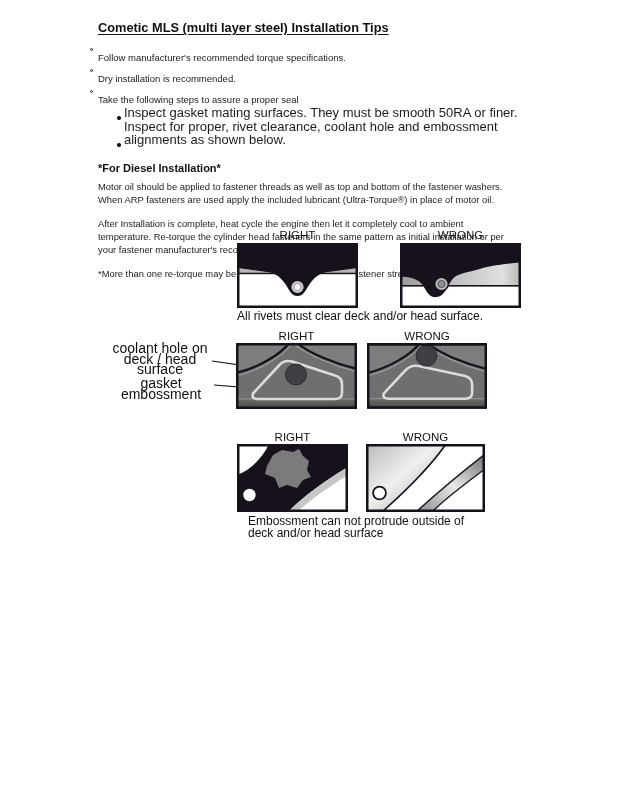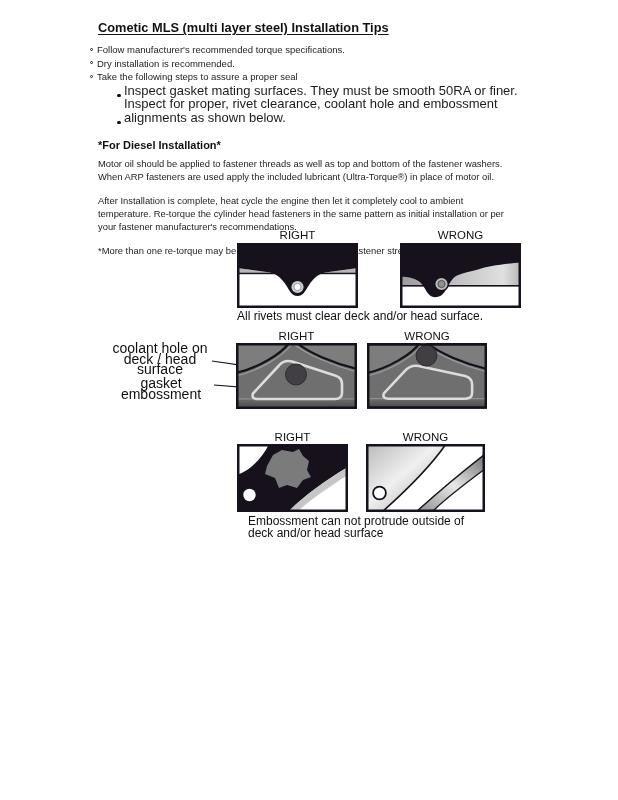--- a/index.html
+++ b/index.html
@@ -7,21 +7,21 @@
     --text:#1c1c1c;
   }
   *{box-sizing:border-box;}
   body{margin:0;background:#fff;font-family:"Liberation Sans","DejaVu Sans",sans-serif;color:var(--text);}
   .page{position:relative;width:618px;height:574px;background:#ffffff;overflow:hidden;padding-left:8px;}
 
   
   .content{position:absolute;left:98px;top:20px;width:424px;}
   .doc-title{font-size:12.8px;font-weight:bold;color:#111;margin:0 0 8px 0;
     text-decoration:underline;text-underline-offset:2px;}
-  .tip-row{display:flex;align-items:flex-start;line-height:13.5px;font-size:9.5px;}
+  .tip-row{display:flex;align-items:flex-start;line-height:13.5px;font-size:9.5px;flex-direction:column;}
   .tip-row .ring{flex:0 0 auto;width:3px;height:3px;border:1px solid #222;border-radius:50%;margin:4.5px 4px 0 -8px;}
   .sub-row{display:flex;align-items:flex-end;line-height:13.5px;font-size:13px;padding-left:19px;}
   .sub-row .dot{flex:0 0 auto;width:3.5px;height:3.5px;background:#111;border-radius:50%;margin:4.5px 3.5px 0 0;}
   .diesel-heading{font-size:11px;font-weight:bold;color:#111;margin:15px 0 0 0;}
   .para{font-size:9.4px;line-height:13px;margin:6px 0 0 0;width:414px;}
   .para.gap{margin-top:11px;}
 
   
   .fig-label{position:absolute;font-size:11.5px;color:#111;text-align:center;}
   .fig-box{position:absolute;}

